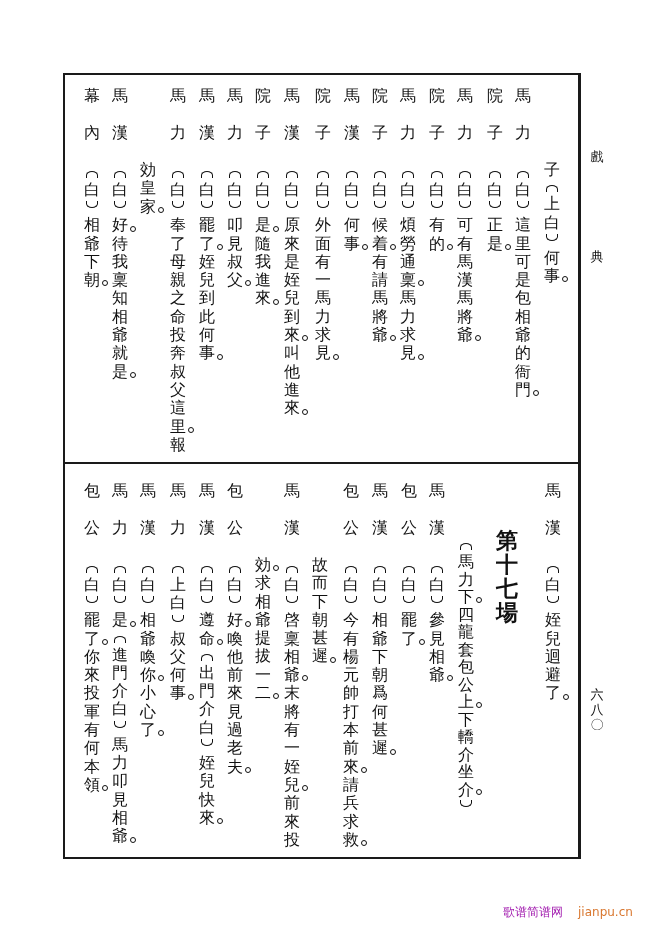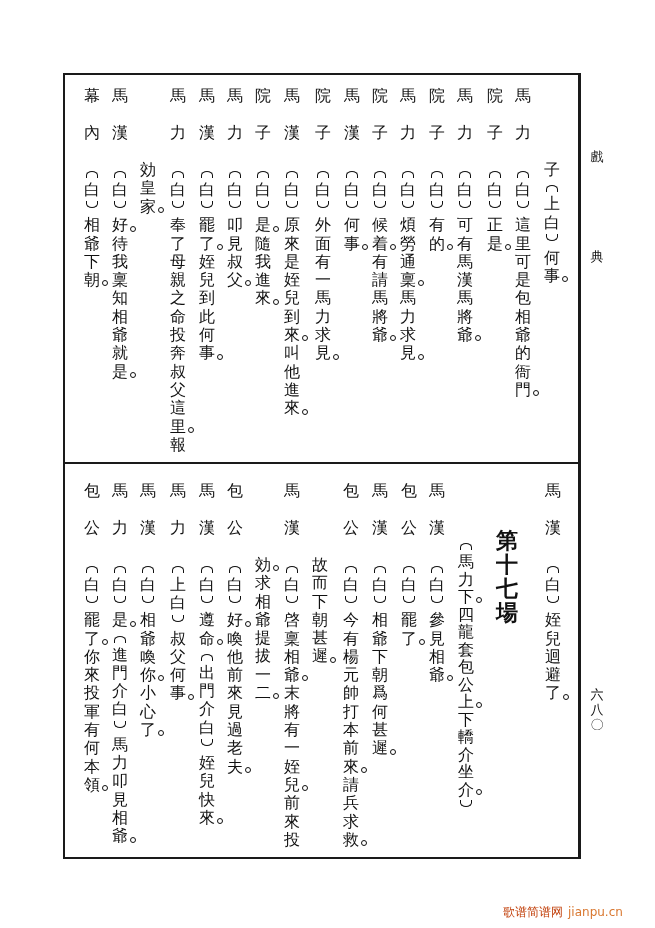--- a/index.html
+++ b/index.html
@@ -44,22 +44,22 @@
   .stage .ch.rp { height: 17px; }
   .stage .ch.dot { height: 0; }
   .heading { width: 24px; }
   .heading .vt { width: 24px; }
   .heading .ch { width: 24px; height: 24px; line-height: 24px; font-size: 22px; font-weight: bold; }
   .rh { position: absolute; width: 16px; font-size: 13px; text-align: center; line-height: 16px; }
   .pn { position: absolute; left: 589px; top: 687px; width: 16px; }
   .pn .vt { width: 16px; }
   .pn .ch { width: 16px; height: 15px; line-height: 15px; font-size: 13px; }
   .watermark { position: absolute; left: 503px; top: 904px; font-size: 12px; white-space: nowrap; }
-  .wm-cn { color: #c2410c; }
-  .wm-url { color: #d9772f; font-family: "DejaVu Sans", sans-serif; margin-left: 5px; }
+  .wm-cn { color: #a21caf; }
+  .wm-url { color: #d9772f; font-family: "DejaVu Sans", sans-serif; margin-left: 15px; }
 </style>
 </head>
 <body>
 
 <div class="frame"></div>
 <div class="divider"></div>
 
 <span class="rh" style="left:589px;top:149px">戲</span>
 <span class="rh" style="left:589px;top:249px">典</span>
 <div class="pn">

